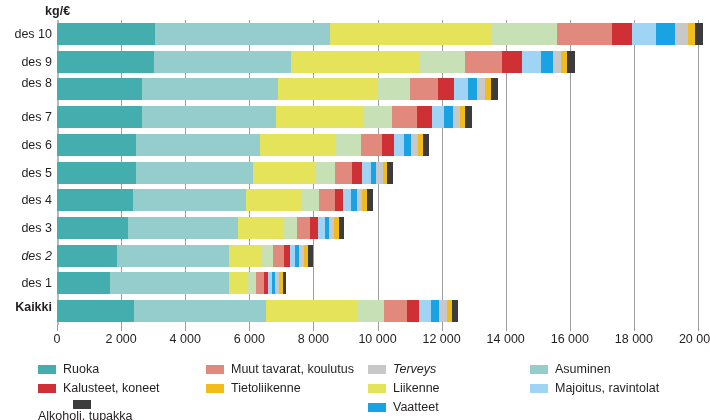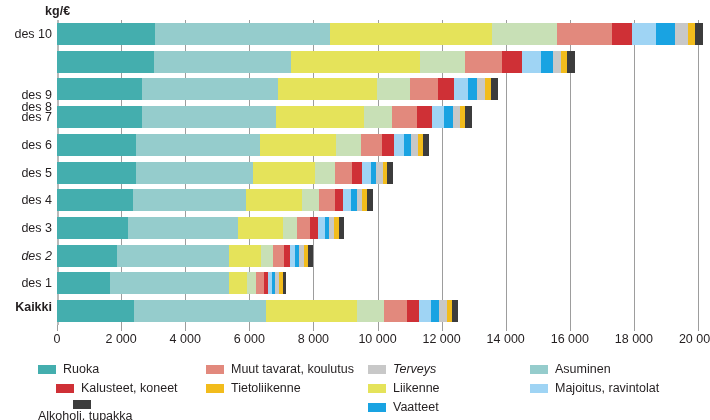--- a/index.html
+++ b/index.html
@@ -72,22 +72,22 @@
 </style>
 </head>
 <body>
 
 <div id="chart-root">
 
   <div class="unit-label">kg/€</div>
 
   <div class="ylabels">
       <div class="ylabel" style="top: 2.86364px;">des 10</div>
-      <div class="ylabel" style="top: 30.5909px; margin-top: 33px;">des 9</div>
-      <div class="ylabel" style="top: 76px; text-align: right;">des 8</div>
+      <div class="ylabel" style="top: 30.5909px;">des 9</div>
+      <div class="ylabel" style="top: 52px; text-align: right;">des 8</div>
       <div class="ylabel" style="top: 86.0455px;">des 7</div>
       <div class="ylabel" style="top: 113.773px;">des 6</div>
       <div class="ylabel" style="top: 141.5px;">des 5</div>
       <div class="ylabel" style="top: 169.227px;">des 4</div>
       <div class="ylabel" style="top: 196.955px;">des 3</div>
       <div class="ylabel" style="top: 224.682px; font-style: italic;">des 2</div>
       <div class="ylabel" style="top: 252.409px;">des 1</div>
       <div class="ylabel" style="top: 276px; font-weight: bold;">Kaikki</div>
     </div>
 
@@ -177,21 +177,21 @@
         <span>Muut tavarat, koulutus</span>
       </div>
       <div class="legend-item" style="left: 330px; top: 0px; font-style: italic;">
         <span class="swatch" style="background: rgb(200, 200, 200);"></span>
         <span>Terveys</span>
       </div>
       <div class="legend-item" style="left: 492px; top: 0px;">
         <span class="swatch" style="background: rgb(149, 204, 204);"></span>
         <span>Asuminen</span>
       </div>
-      <div class="legend-item" style="left: 0px; top: 19px; margin-left: 18px;">
+      <div class="legend-item" style="left: 0px; top: 19px;">
         <span class="swatch" style="background: rgb(207, 48, 54);"></span>
         <span>Kalusteet, koneet</span>
       </div>
       <div class="legend-item" style="left: 168px; top: 19px;">
         <span class="swatch" style="background: rgb(242, 188, 28);"></span>
         <span>Tietoliikenne</span>
       </div>
       <div class="legend-item" style="left: 330px; top: 19px;">
         <span class="swatch" style="background: rgb(229, 227, 90);"></span>
         <span>Liikenne</span>

